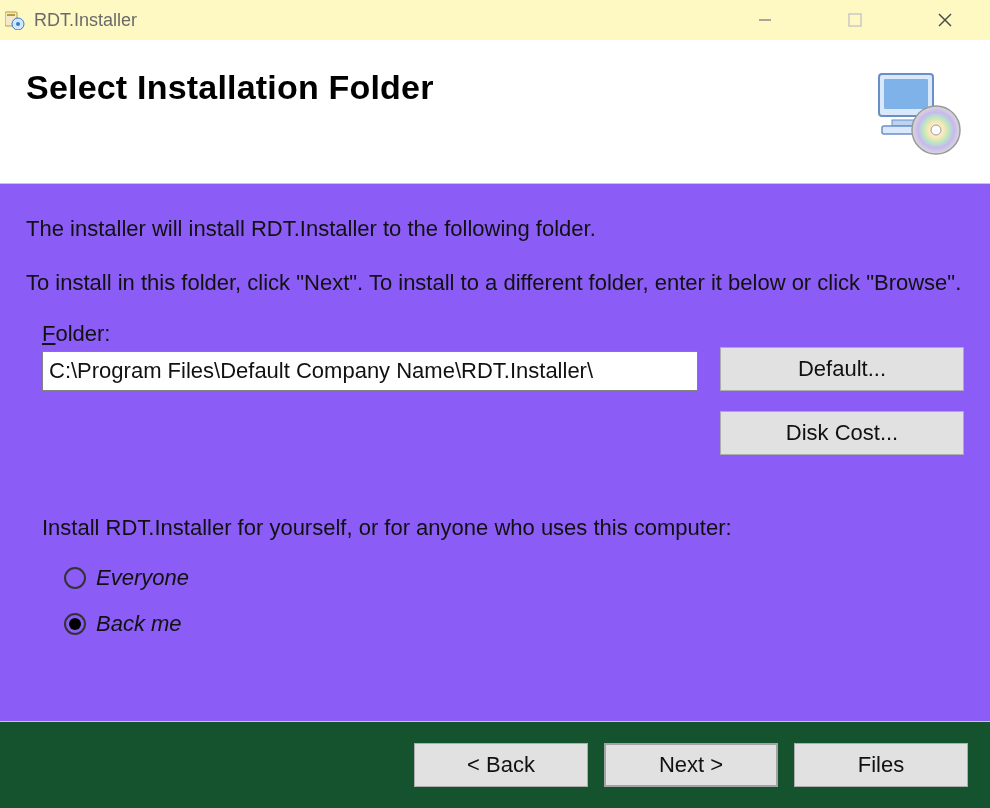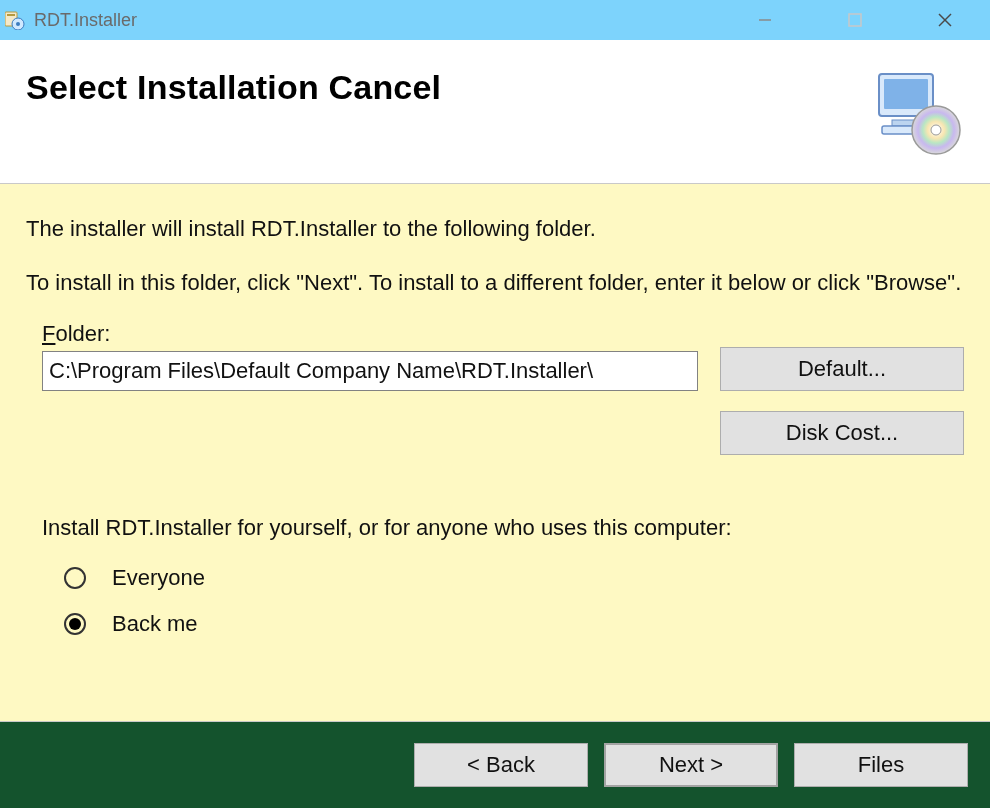--- a/index.html
+++ b/index.html
@@ -5,21 +5,21 @@
     * { box-sizing: border-box; margin: 0; padding: 0; }
     body {
       font-family: "Segoe UI", Tahoma, Arial, sans-serif;
       background: #f0f0f0;
       width: 990px;
       height: 808px;
       overflow: hidden;
     }
     .titlebar {
       height: 40px;
-      background: #7dd3fc;
+      background: #fef9c3;
       display: flex;
       align-items: center;
       padding: 0 4px;
       position: relative;
     }
     .titlebar-icon {
       width: 22px;
       height: 22px;
       margin-right: 8px;
       display: inline-flex;
@@ -66,21 +66,21 @@
     }
     .header-icon {
       width: 90px;
       height: 90px;
       display: flex;
       align-items: center;
       justify-content: center;
     }
     .content {
       padding: 30px 26px 12px 26px;
-      background: #fef9c3;
+      background: #8b5cf6;
       height: 537px;
     }
     .para {
       font-size: 22px;
       color: #111;
       line-height: 1.35;
       margin-bottom: 24px;
     }
     .folder-row {
       display: flex;
@@ -139,25 +139,26 @@
       color: #111;
       margin-bottom: 24px;
       display: block;
     }
     .radio-group {
       padding-left: 22px;
     }
     .radio-row {
       display: flex;
       align-items: center;
-      gap: 26px;
+      gap: 10px;
       margin-bottom: 20px;
       font-size: 22px;
       color: #111;
       cursor: pointer;
+      font-style: italic;
     }
     .radio-circle {
       width: 22px;
       height: 22px;
       border-radius: 50%;
       border: 2px solid #333;
       display: flex;
       align-items: center;
       justify-content: center;
       flex-shrink: 0;
@@ -213,21 +214,21 @@
     <button class="win-btn close" aria-label="close">
       <svg width="16" height="16">
         <line x1="2" y1="2" x2="14" y2="14" stroke="#4a4a4a" stroke-width="1.5"></line>
         <line x1="14" y1="2" x2="2" y2="14" stroke="#4a4a4a" stroke-width="1.5"></line>
       </svg>
     </button>
   </div>
 </div>
 
 <div class="header">
-  <h1>Select Installation Cancel</h1>
+  <h1>Select Installation Folder</h1>
   <div class="header-icon">
     <svg width="90" height="90" viewBox="0 0 90 90">
       <rect x="5" y="6" width="54" height="42" rx="3" fill="#d9e9fb" stroke="#6a8fc7" stroke-width="2"></rect>
       <rect x="10" y="11" width="44" height="30" rx="1" fill="#7fb2e8"></rect>
       <rect x="18" y="52" width="28" height="6" fill="#bcd4ef" stroke="#6a8fc7" stroke-width="1"></rect>
       <rect x="8" y="58" width="48" height="8" rx="2" fill="#d9e9fb" stroke="#6a8fc7" stroke-width="1.5"></rect>
       <defs>
         <radialGradient id="disc" cx="50%" cy="50%" r="50%">
           <stop offset="0%" stop-color="#fff"></stop>
           <stop offset="35%" stop-color="#f8e6b2"></stop>

